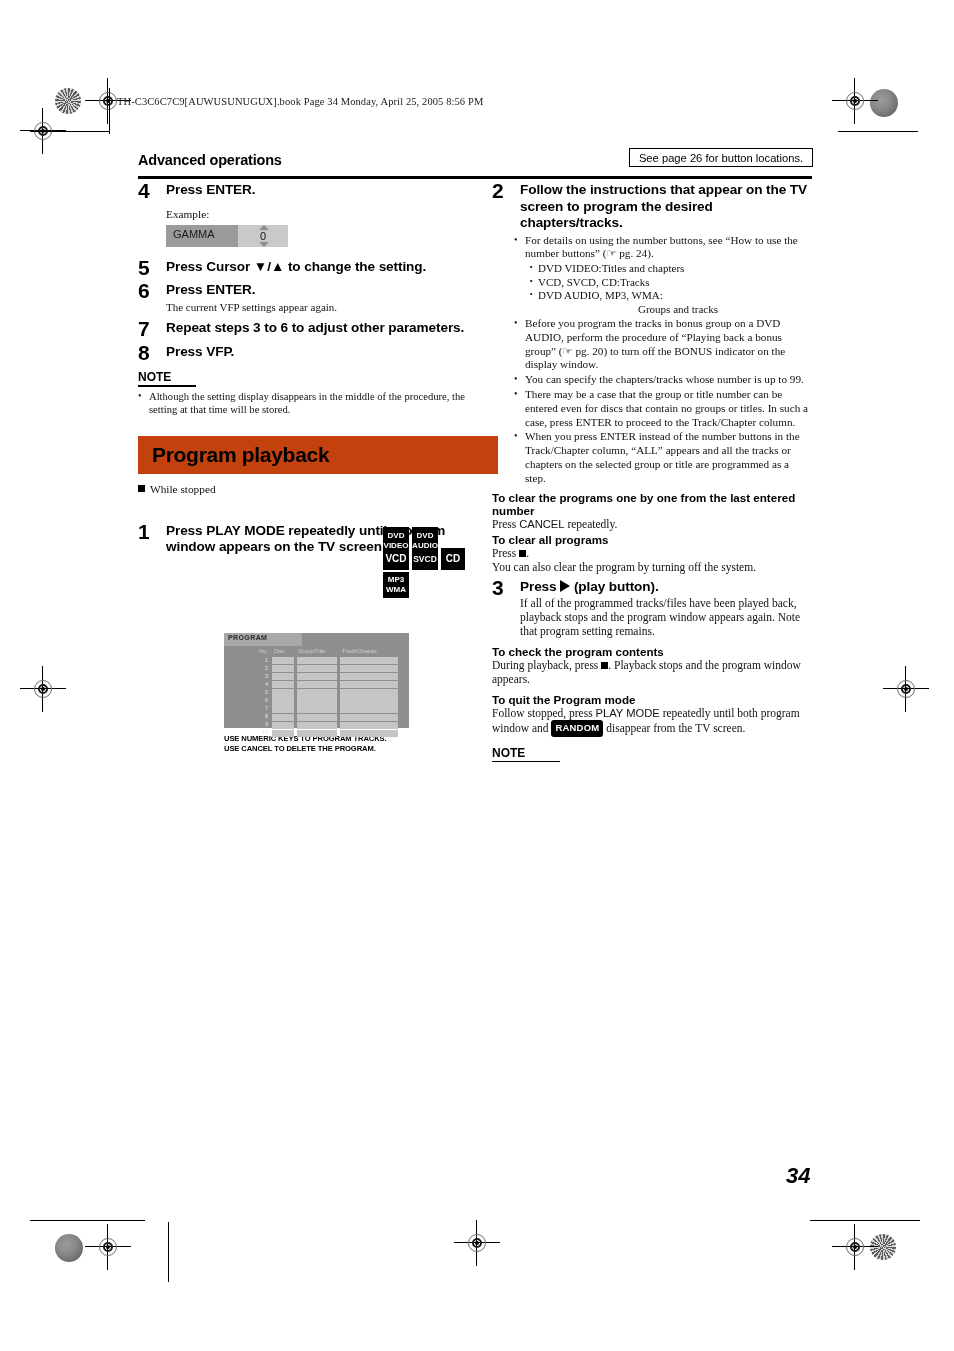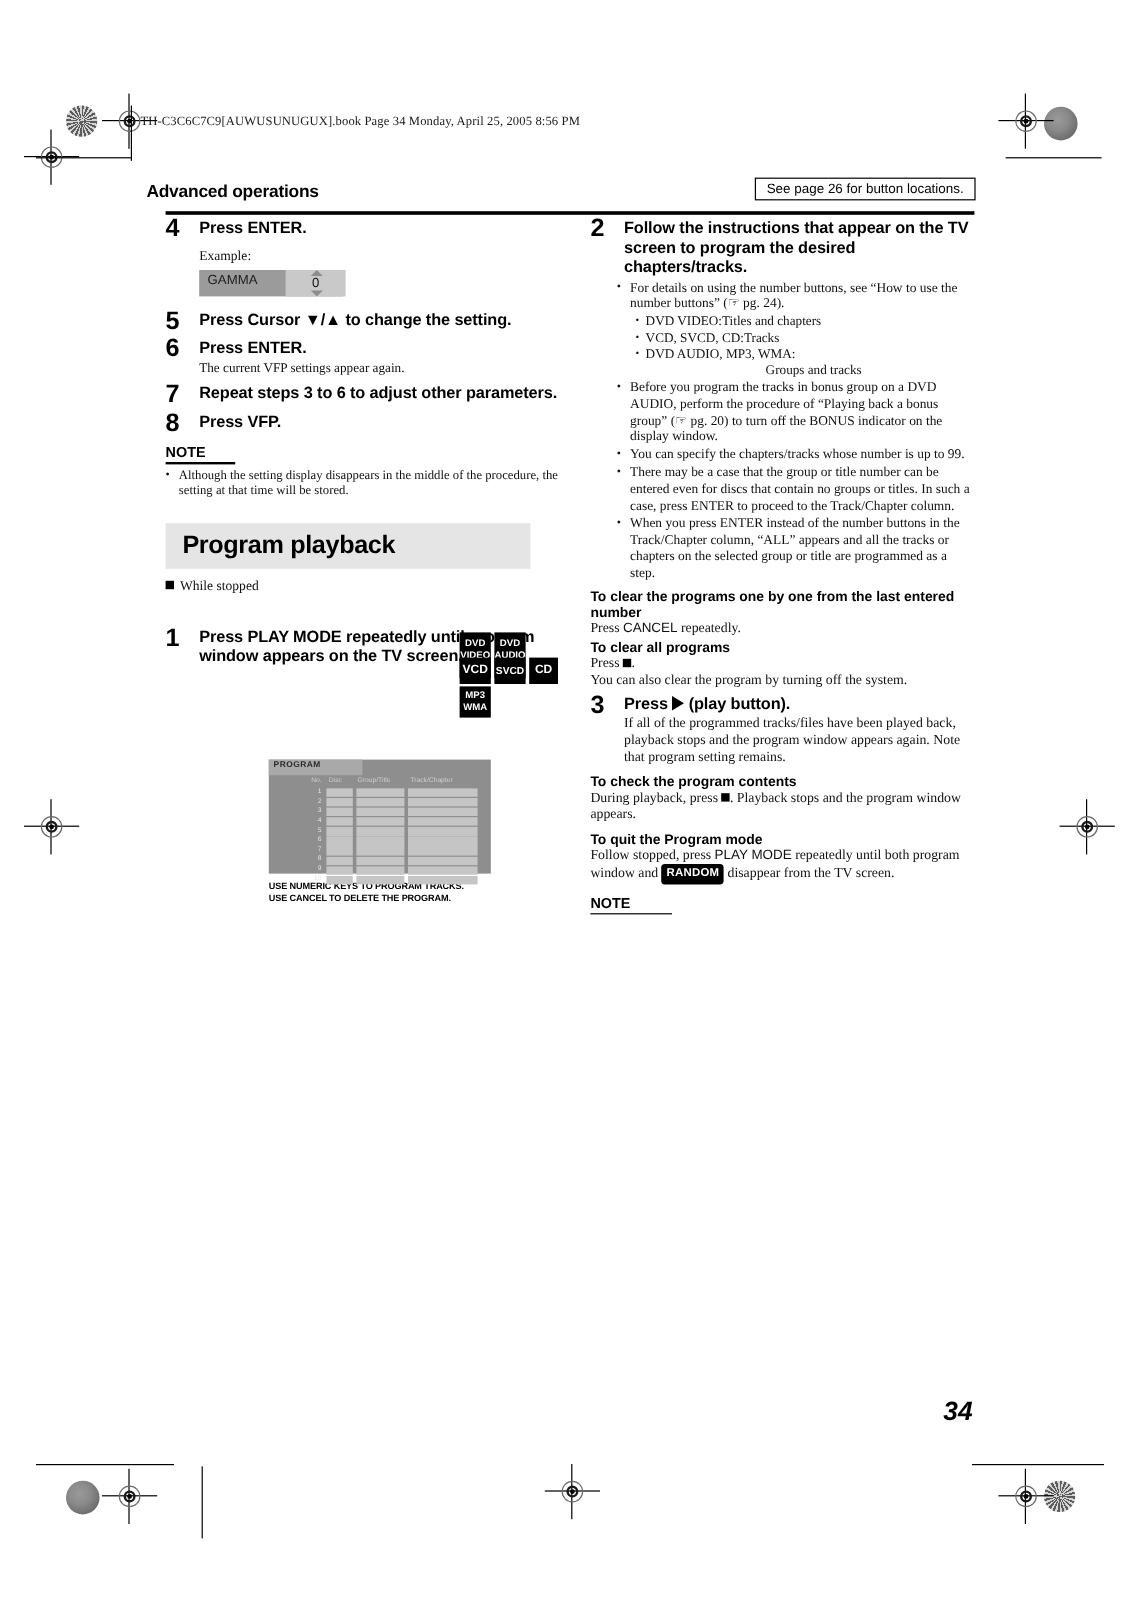--- a/index.html
+++ b/index.html
@@ -97,21 +97,21 @@
     font-family: "Liberation Serif", serif;
     font-size: 10.5px;
     color: #1a1a1a;
     letter-spacing: 0.1px;
     white-space: nowrap;
   }
 
   
   .running-head {
     position: absolute;
-    left: 122px;
+    left: 138px;
     top: 152px;
     font-family: "Liberation Sans", sans-serif;
     font-weight: bold;
     font-size: 14.5px;
     color: #000;
     letter-spacing: -0.2px;
   }
   .headrule {
     position: absolute;
     left: 138px;
@@ -270,23 +270,23 @@
     position: absolute;
     left: 0;
     top: -1px;
     font-size: 10px;
   }
 
   
   .section-bar {
     position: relative;
     margin-top: 20px;
-    width: 304px;
+    width: 360px;
     height: 38px;
-    background: #e5e5e5;
+    background: #c2410c;
   }
   .section-bar .txt {
     position: absolute;
     left: 14px;
     top: 7px;
     font-family: "Liberation Sans", sans-serif;
     font-weight: bold;
     font-size: 21px;
     color: #000;
     letter-spacing: -0.3px;

